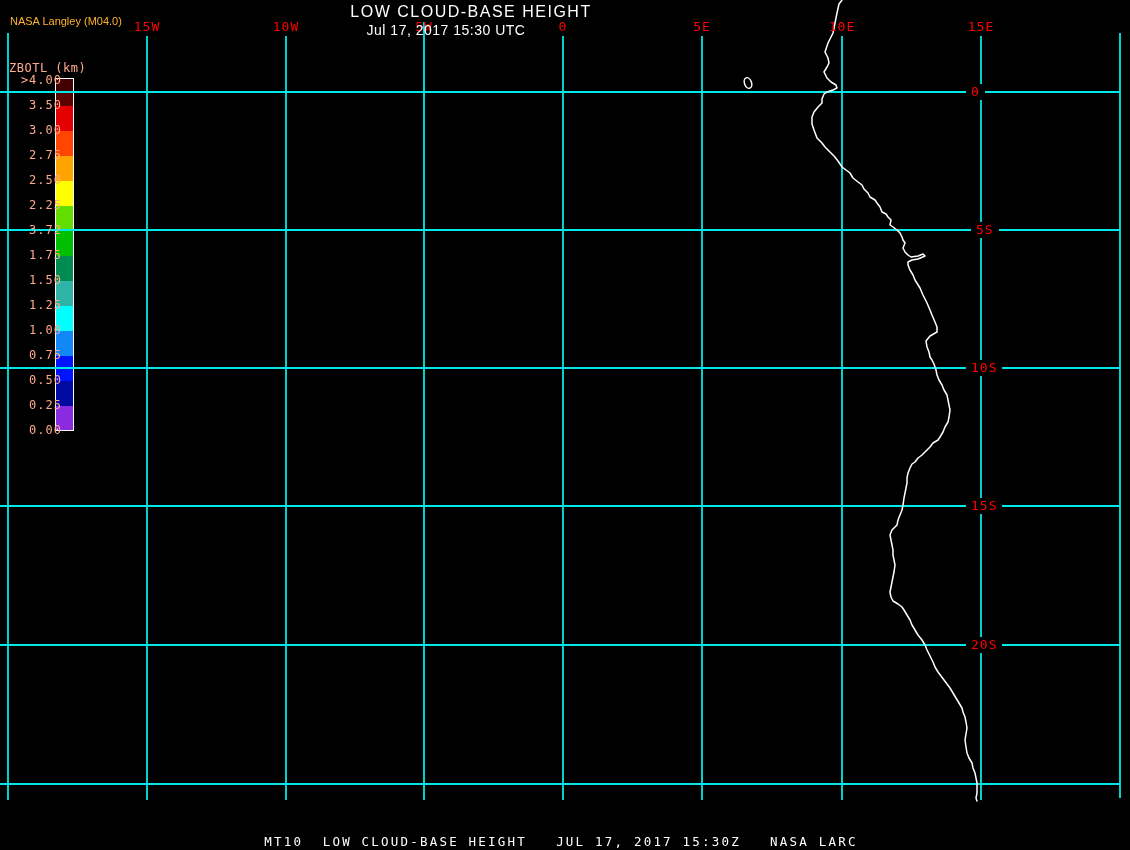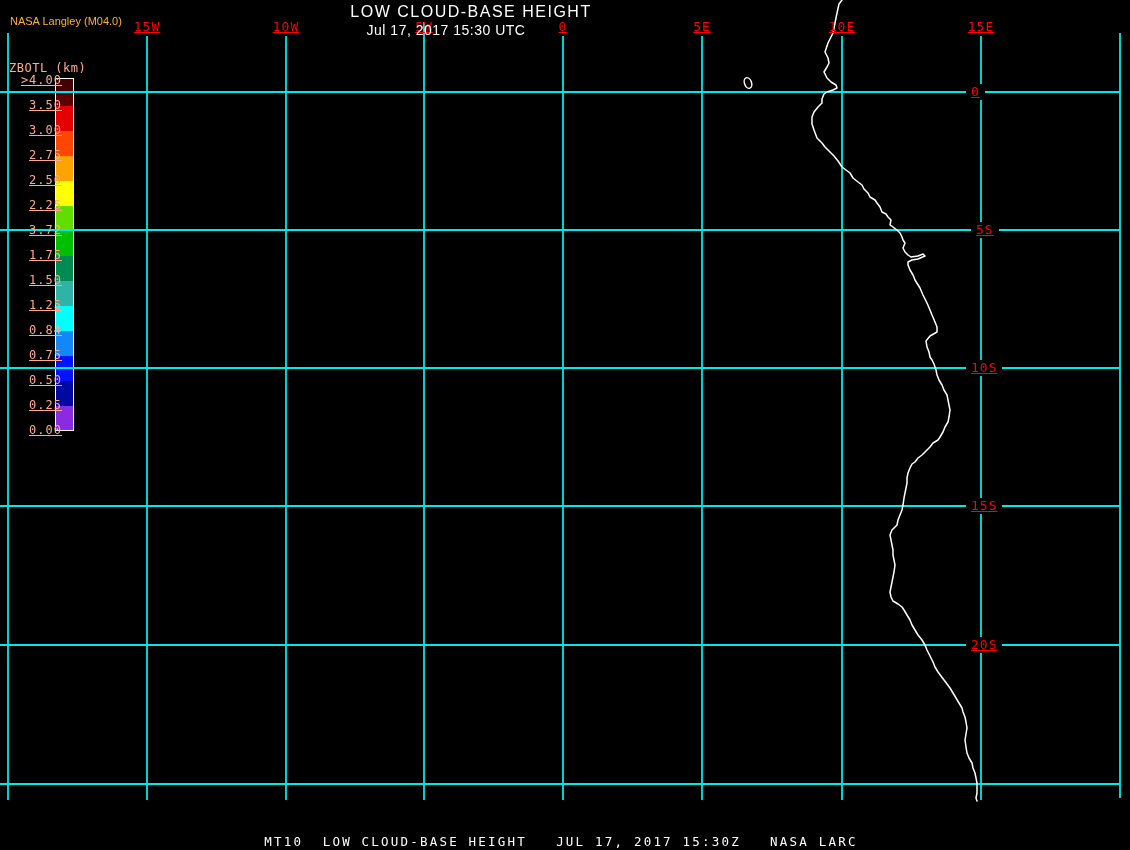--- a/index.html
+++ b/index.html
@@ -1,19 +1,19 @@
 <!DOCTYPE html>
 <html><head>
 <meta charset="utf-8">
 <style>
   html,body{margin:0;padding:0;background:#000;}
   #stage{position:relative;width:1130px;height:850px;background:#000;overflow:hidden;
          font-family:"DejaVu Sans Mono", monospace;}
   #gridsvg{position:absolute;left:0;top:0;z-index:2;}
-  .lbl{position:absolute;line-height:14px;height:14px;text-decoration:underline;}
+  .lbl{position:absolute;line-height:14px;height:14px;}
   
   .lon-label{width:60px;text-align:center;top:20px;font-size:13px;letter-spacing:1px;z-index:3;}
   
   .lat-label{background:#000;padding:1px 5px;font-size:13px;letter-spacing:1px;z-index:4;}
   
   .title{position:absolute;font-family:"Liberation Sans", sans-serif;color:#fff;z-index:5;text-align:center;}
   #main-title{left:330px;top:3px;width:282px;font-size:16px;letter-spacing:1.5px;}
   #sub-title{left:330px;top:22px;width:232px;font-size:14px;letter-spacing:.5px;}
   #credit{position:absolute;left:10px;top:15px;font-family:"Liberation Sans", sans-serif;
           font-size:11px;z-index:5;}
@@ -113,21 +113,21 @@
     <div class="lbl cb-label" style="top:73px">&gt;4.00</div>
     <div class="lbl cb-label" style="top:98px">3.50</div>
     <div class="lbl cb-label" style="top:123px">3.00</div>
     <div class="lbl cb-label" style="top:148px">2.75</div>
     <div class="lbl cb-label" style="top:173px">2.50</div>
     <div class="lbl cb-label" style="top:198px">2.25</div>
     <div class="lbl cb-label" style="top:223px">3.72</div>
     <div class="lbl cb-label" style="top:248px">1.75</div>
     <div class="lbl cb-label" style="top:273px">1.50</div>
     <div class="lbl cb-label" style="top:298px">1.25</div>
-    <div class="lbl cb-label" style="top:323px">0.84</div>
+    <div class="lbl cb-label" style="top:323px">1.00</div>
     <div class="lbl cb-label" style="top:348px">0.75</div>
     <div class="lbl cb-label" style="top:373px">0.50</div>
     <div class="lbl cb-label" style="top:398px">0.25</div>
     <div class="lbl cb-label" style="top:423px">0.00</div>
   </div>
 
   <div id="credit" style="color: rgb(255, 178, 46);">NASA Langley (M04.0)</div>
   <div id="main-title" class="title">LOW CLOUD-BASE HEIGHT</div>
   <div id="sub-title" class="title">Jul 17, 2017 15:30 UTC</div>
 

